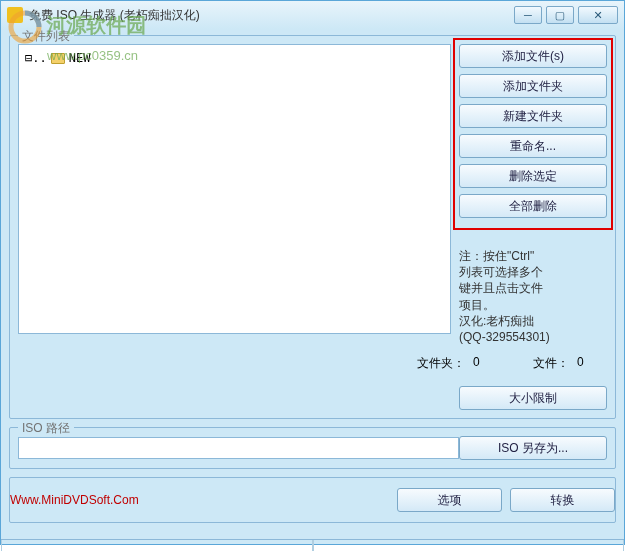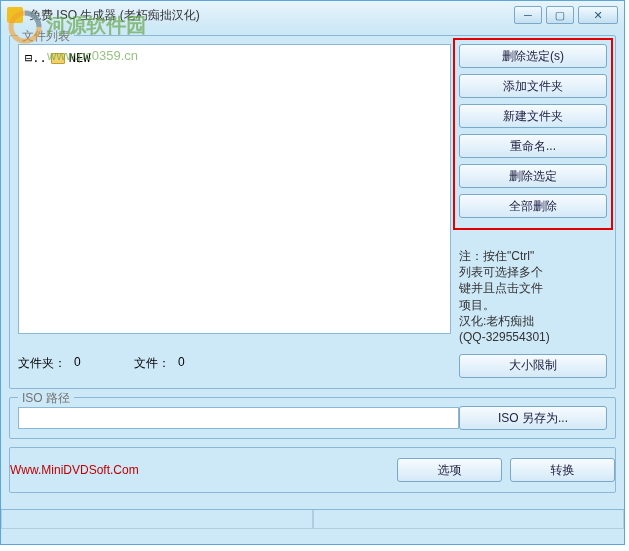--- a/index.html
+++ b/index.html
@@ -50,21 +50,21 @@
 
 .bottom-row { display: flex; align-items: center; padding: 6px 8px; }
 .url-link { color: #c00000; font-size: 12px; cursor: pointer; flex: 1; }
 .bottom-btn { width: 105px; margin-left: 8px; text-align: right; }
 
 .statusbar { display: flex; border-top: 1px solid #8cb8d8; height: 20px; }
 .statusbar > div { border: 1px solid #b0cee0; border-top: none; height: 100%; }
 .sb1 { flex: 1; }
 .sb2 { flex: 1; }
 
-.row-flex { display: flex; align-items: center; }
+.row-flex { display: flex; align-items: flex-end; flex-direction: column; }
 .row-flex .left { flex: 1; }
 </style>
 </head>
 <body>
 
 <div class="window">
 
   <div class="titlebar">
     <div class="title-icon"></div>
     <div class="title-text">免费 ISO 生成器 (老朽痴拙汉化)</div>
@@ -96,21 +96,21 @@
           <div class="tree-node">
             <span style="font-family:monospace">⊟..</span>
             <span class="tree-icon"></span>
             <span class="tree-label">NEW</span>
           </div>
         </div>
 
         <div class="side-col">
           <div class="red-box"></div>
           <div class="side-buttons">
-            <div class="btn">删除选定(s)</div>
+            <div class="btn">添加文件(s)</div>
             <div class="btn">添加文件夹</div>
             <div class="btn">新建文件夹</div>
             <div class="btn">重命名...</div>
             <div class="btn">删除选定</div>
             <div class="btn">全部删除</div>
           </div>
           <div class="hint-text">
             <div>注：按住"Ctrl"</div>
             <div>列表可选择多个</div>
             <div>键并且点击文件</div>

